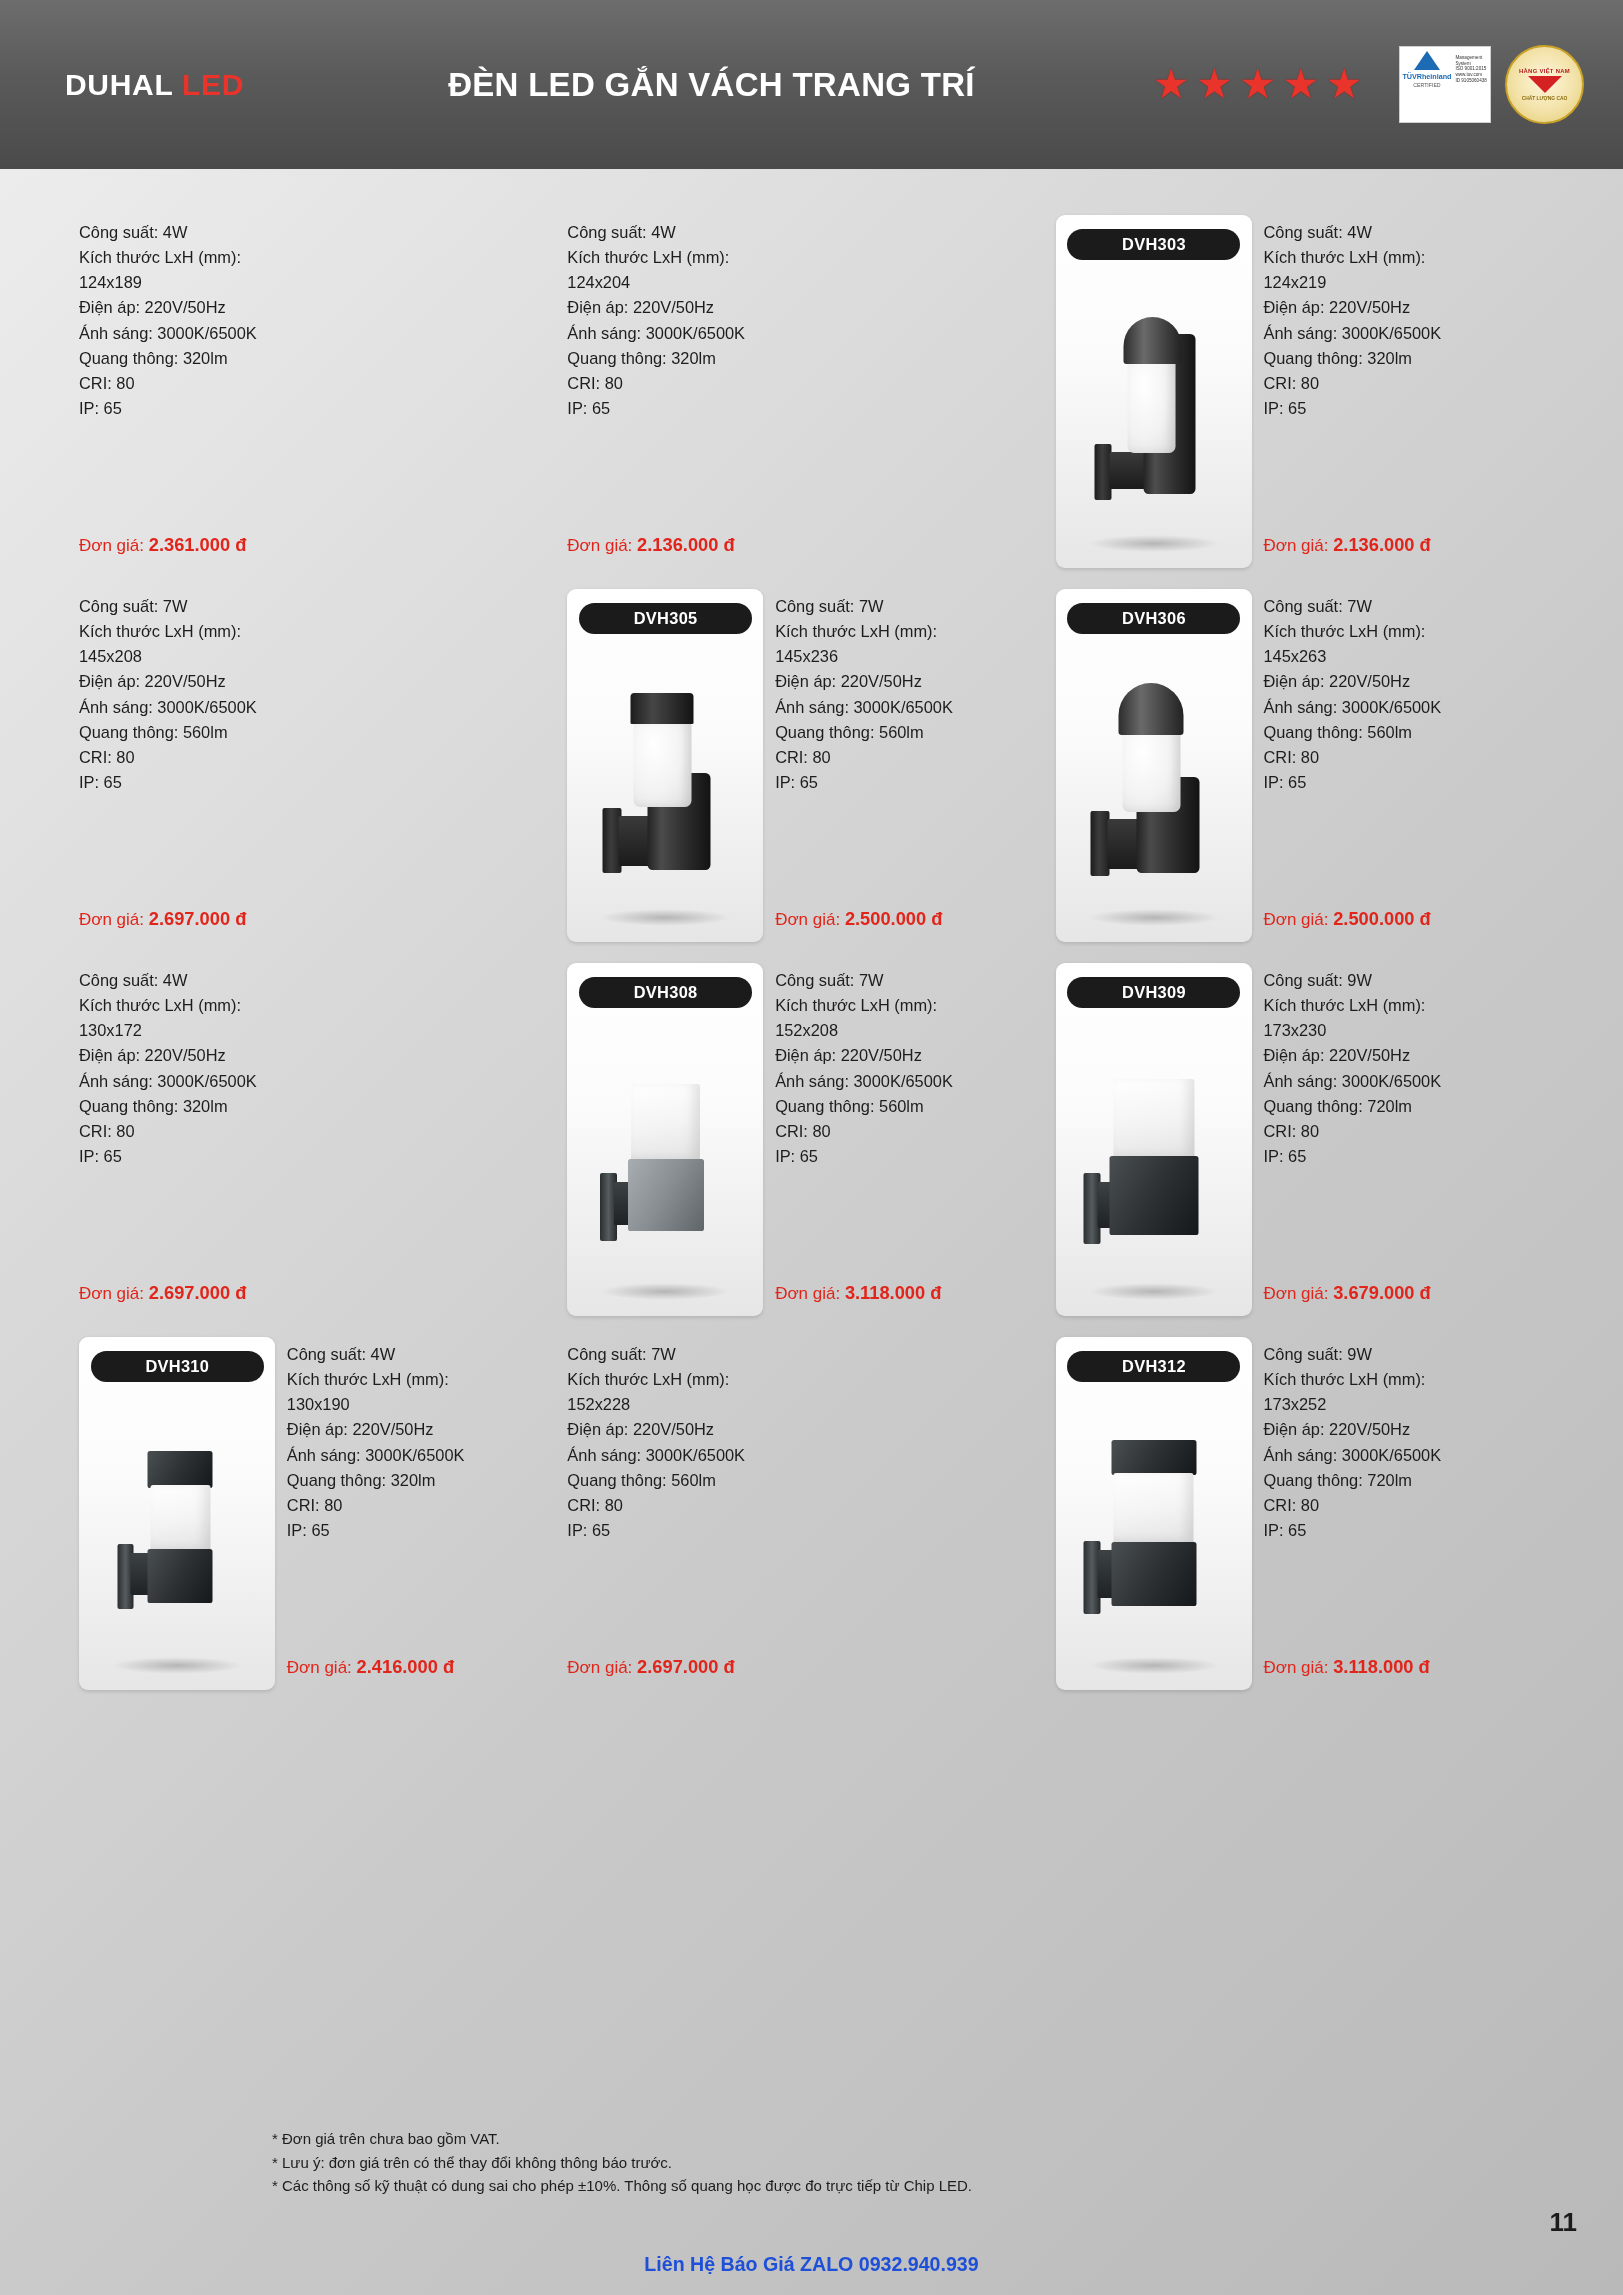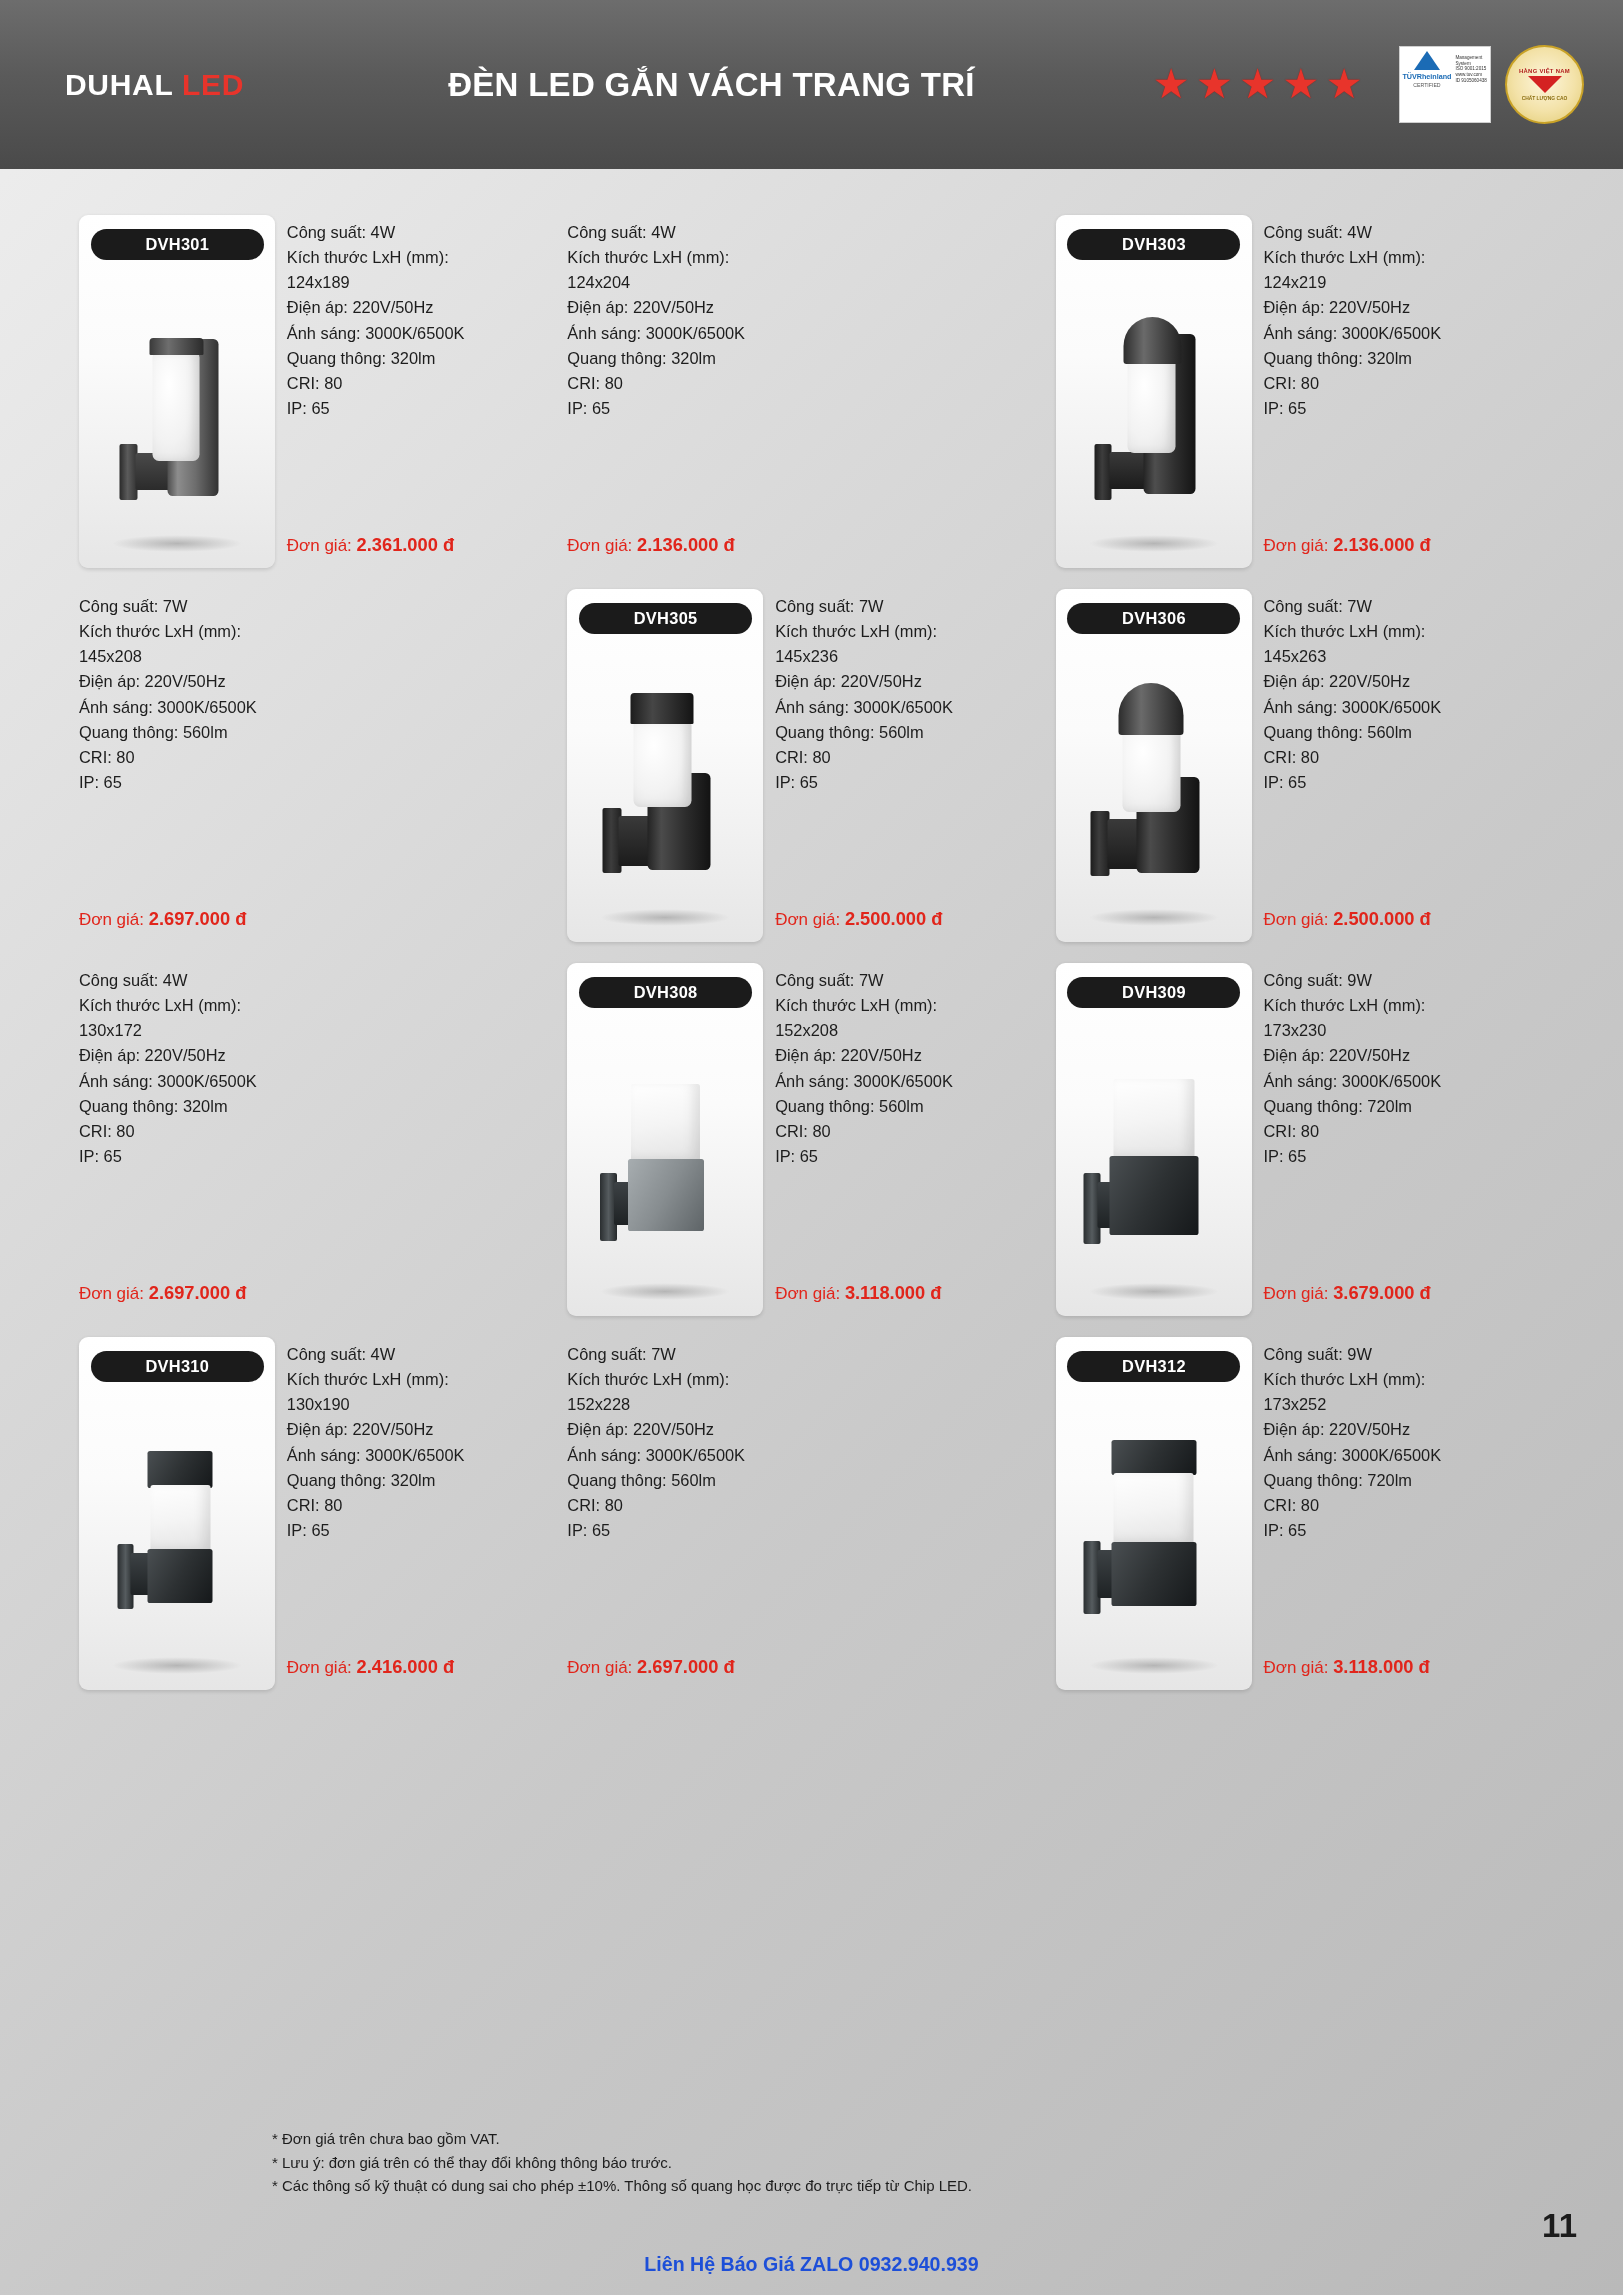--- a/index.html
+++ b/index.html
@@ -241,21 +241,21 @@
     top: 2253px;
     text-align: center;
     font-size: 19.6px;
     font-weight: bold;
     color: #1d4fd8;
   }
   .page-num {
     position: absolute;
     right: 46px;
     top: 2207px;
-    font-size: 33px;
+    font-size: 26px;
     font-weight: bold;
     color: #1b1b1b;
   }
 </style>
 </head>
 <body>
 
 <div class="header">
   <div class="brand">
     <span class="b1">DUHAL</span>
@@ -295,33 +295,20 @@
       <div class="vn-bot">CHẤT LƯỢNG CAO</div>
     </div>
   </div>
 </div>
 
 <div class="grid">
 
   <div class="row">
 
     <div class="cell">
-      <div class="photo-wrap">
-        <div class="photo">
-          <div class="shadow-ell"></div>
-          <div class="lamp" style="top:98px;width:131px;height:216px;">
-            <div class="cyl-bracket" style="left:7.9px;top:131px;width:18.3px;height:56px;"></div>
-            <div class="cyl-arm" style="left:23.6px;top:140px;width:37px;height:37px;"></div>
-            <div class="cyl-body" style="left:56px;top:26px;width:51px;height:157px;"></div>
-            <div class="cyl-diff" style="left:41px;top:38px;width:47px;height:110px;"></div>
-            <div class="cyl-cap" style="left:38px;top:25px;width:54px;height:17px;"></div>
-          </div>
-        </div>
-        <div class="code-tag">DVH301</div>
-      </div>
       <div class="cell-inner">
         <div class="specs">
           <div>Công suất: 4W</div>
           <div>Kích thước LxH (mm):</div>
           <div>124x189</div>
           <div>Điện áp: 220V/50Hz</div>
           <div>Ánh sáng: 3000K/6500K</div>
           <div>Quang thông: 320lm</div>
           <div>CRI: 80</div>
           <div>IP: 65</div>

